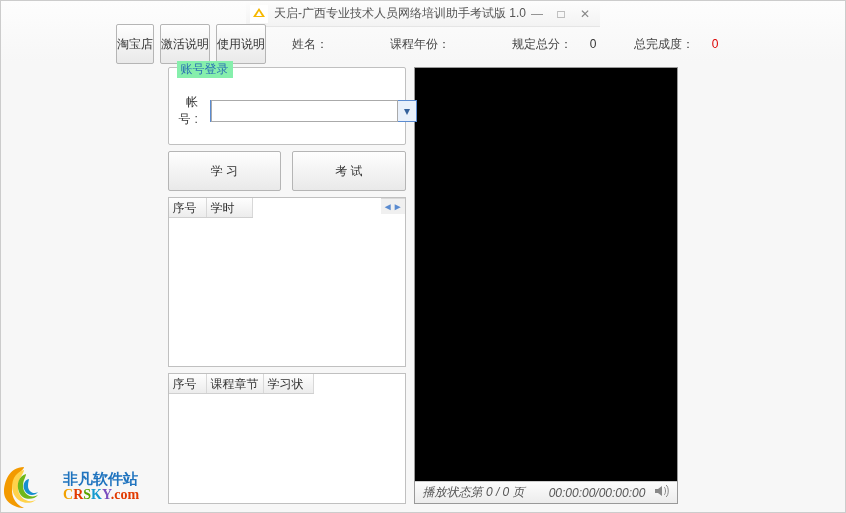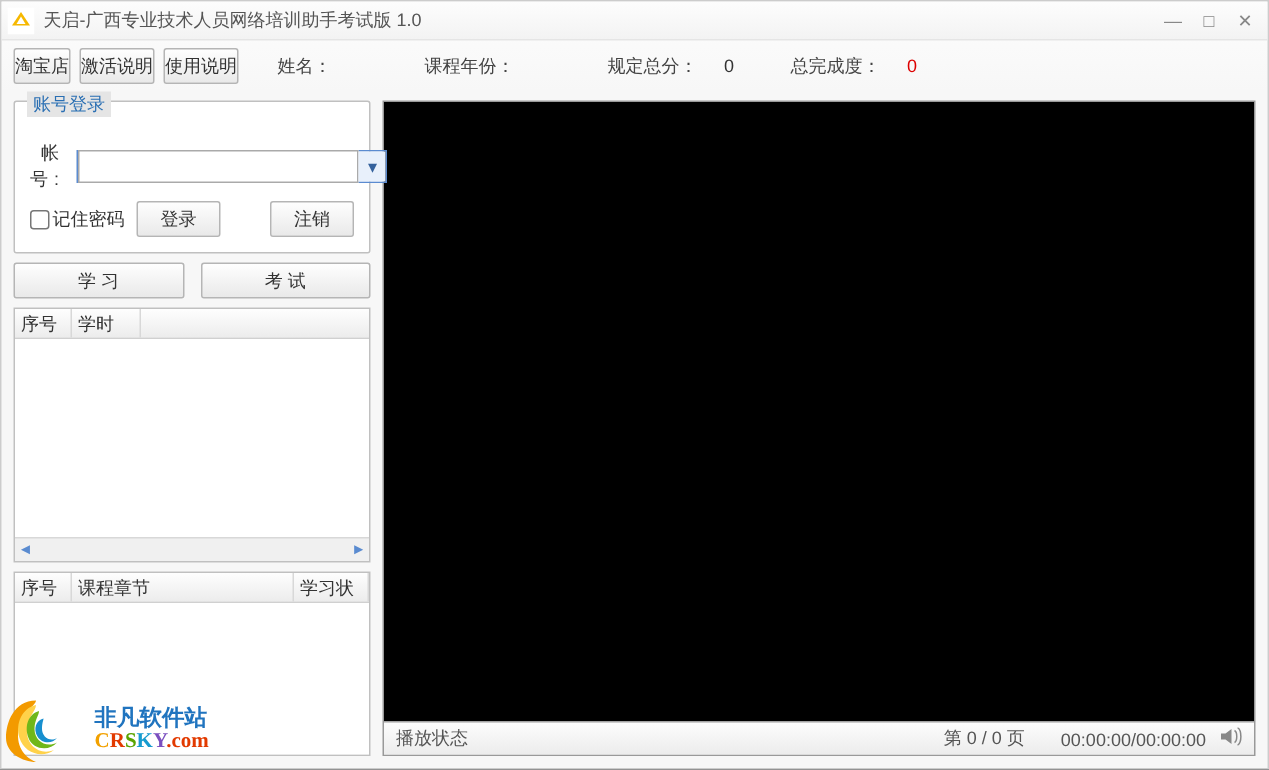--- a/index.html
+++ b/index.html
@@ -12,20 +12,21 @@
   }
   .window {
     width: 846px;
     height: 513px;
     border: 1px solid #ccc;
     background: linear-gradient(to bottom, #fdfdfd 0px, #f7f7f7 60px);
     display: flex;
     flex-direction: column;
     position: relative;
     overflow:hidden;
+    align-items:center;
   }
   
   .titlebar {
     height: 26px;
     display:flex;
     align-items:center;
     padding: 0 4px;
     background: linear-gradient(to bottom,#fdfdfd,#f3f3f3);
     border-bottom: 1px solid #e5e5e5;
   }
@@ -44,21 +45,21 @@
   }
   
   .toolbar {
     height: 34px;
     display:flex;
     align-items:center;
     padding: 0 8px;
     gap:6px;
   }
   .btn {
-    height:24px;
+    height:40px;
     padding: 0 0;
     background: linear-gradient(to bottom,#fefefe,#e9e9e9);
     border:1px solid #b5b5b5;
     border-radius:2px;
     font-size:12px;
     display:flex; align-items:center; justify-content:center;
     cursor:default;
   }
   .stat-label { color:#444; margin-left:20px;font-family:Liberation Mono, monospace;}
   .stat-value { color:#333; min-width:30px; display:inline-block; text-align:center;}
@@ -73,21 +74,21 @@
   .left { width:238px; display:flex; flex-direction:column; gap:6px;}
   .login-box {
     border:1px solid #c0c0c0;
     border-radius:2px;
     padding: 20px 10px 10px 10px;
     position:relative;
     background:#fff;
   }
   .login-box .groupbox-title {
     position:absolute; top:-7px; left:8px;
-    background:#e5e5e5;
+    background:#86efac;
     padding:0 4px;
     color:#2a6fb3;
     font-family:Liberation Mono, monospace;
   }
   .form-row { display:flex; align-items:center; gap:8px; margin:6px 0;}
   .form-row label { width:46px; text-align:right; letter-spacing:4px;}
   .form-row input[type=text], .form-row input[type=password] {
     flex:1; height:22px; border:1px solid #aaa; padding:0 4px;
   }
   .combo {
@@ -103,21 +104,21 @@
   .login-actions label { display:flex; align-items:center; gap:2px;}
   .login-actions input[type=checkbox]{ accent-color:#2a6fb3;}
   .login-actions .btn { flex:0 0 56px; }
   .nav-row { display:flex; gap:11px; }
   .nav-row .btn { flex:1; }
   
   .list {
     flex:1;
     border:1px solid #c0c0c0;
     background:#fff;
-    display:flex; flex-direction:column;
+    display:flex; flex-direction:row;
     overflow:hidden;
   }
   .list .header {
     height:20px;
     display:flex;
     background: linear-gradient(to bottom,#fefefe,#ececec);
     border-bottom:1px solid #d0d0d0;
   }
   .list .header span {
     border-right:1px solid #d8d8d8;
@@ -143,20 +144,21 @@
   }
   .video-area { flex:1; background:#000; }
   .statusbar {
     height:22px;
     background: linear-gradient(to bottom,#fcfcfc,#ececec);
     border-top:1px solid #ccc;
     display:flex; align-items:center;
     padding:0 8px;
     color:#555;
     font-size:12px;
+    font-style:italic;
   }
   .statusbar .sb-left{flex:0 0 auto;}
   .statusbar .sb-center{flex:1; text-align:right; padding-right:24px;}
   .statusbar .sb-time{padding-right:10px;}
   .statusbar .vol-icon{ color:#888; }
   
   .watermark {
     position:absolute;
     left:0; bottom:2px;
     z-index:5;
@@ -215,28 +217,20 @@
     <div class="left">
 
       <div class="login-box">
         <div class="groupbox-title">账号登录</div>
         <div class="form-row">
           <label>帐 号:</label>
           <div class="combo">
             <input class="combo-input" type="text" value="" style="">
             <div class="combo-arrow">▾</div>
           </div>
-        </div>
-        <div class="login-actions">
-          <label>
-            <input type="checkbox" style="">
-            <span>记住密码</span>
-          </label>
-          <div class="btn">登录</div>
-          <div class="btn" style="flex:0 0 56px; margin-left:auto;">注销</div>
         </div>
       </div>
 
       <div class="nav-row">
         <div class="btn">学 习</div>
         <div class="btn">考 试</div>
       </div>
 
       <div class="list list1" style="height:170px; flex:0 0 170px;">
         <div class="header">

